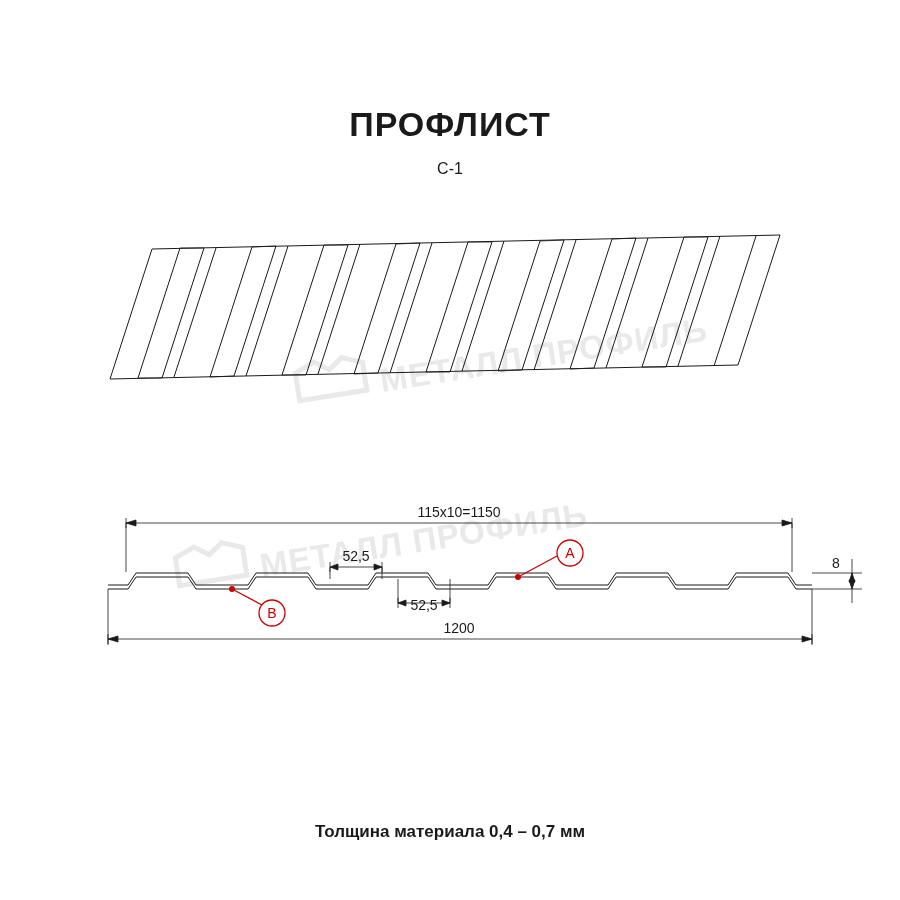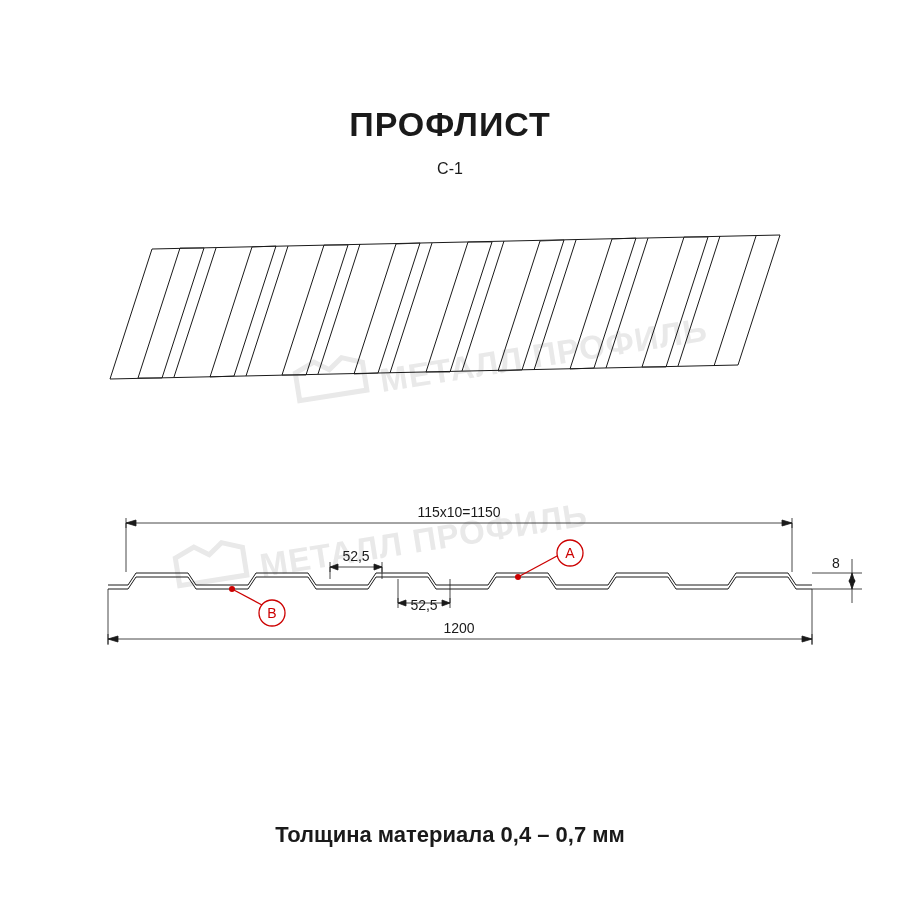--- a/index.html
+++ b/index.html
@@ -40,21 +40,21 @@
     text-align: center;
     font-size: 16px;
     color: #1a1a1a;
   }
   .footer-note {
     position: absolute;
     top: 795px;
     left: 0;
     width: 900px;
     text-align: center;
-    font-size: 22px;
+    font-size: 17px;
     font-weight: bold;
     color: #1a1a1a;
   }
   svg {
     position: absolute;
     top: 0;
     left: 0;
   }
   .wm {
     fill: #e9e9e9;

